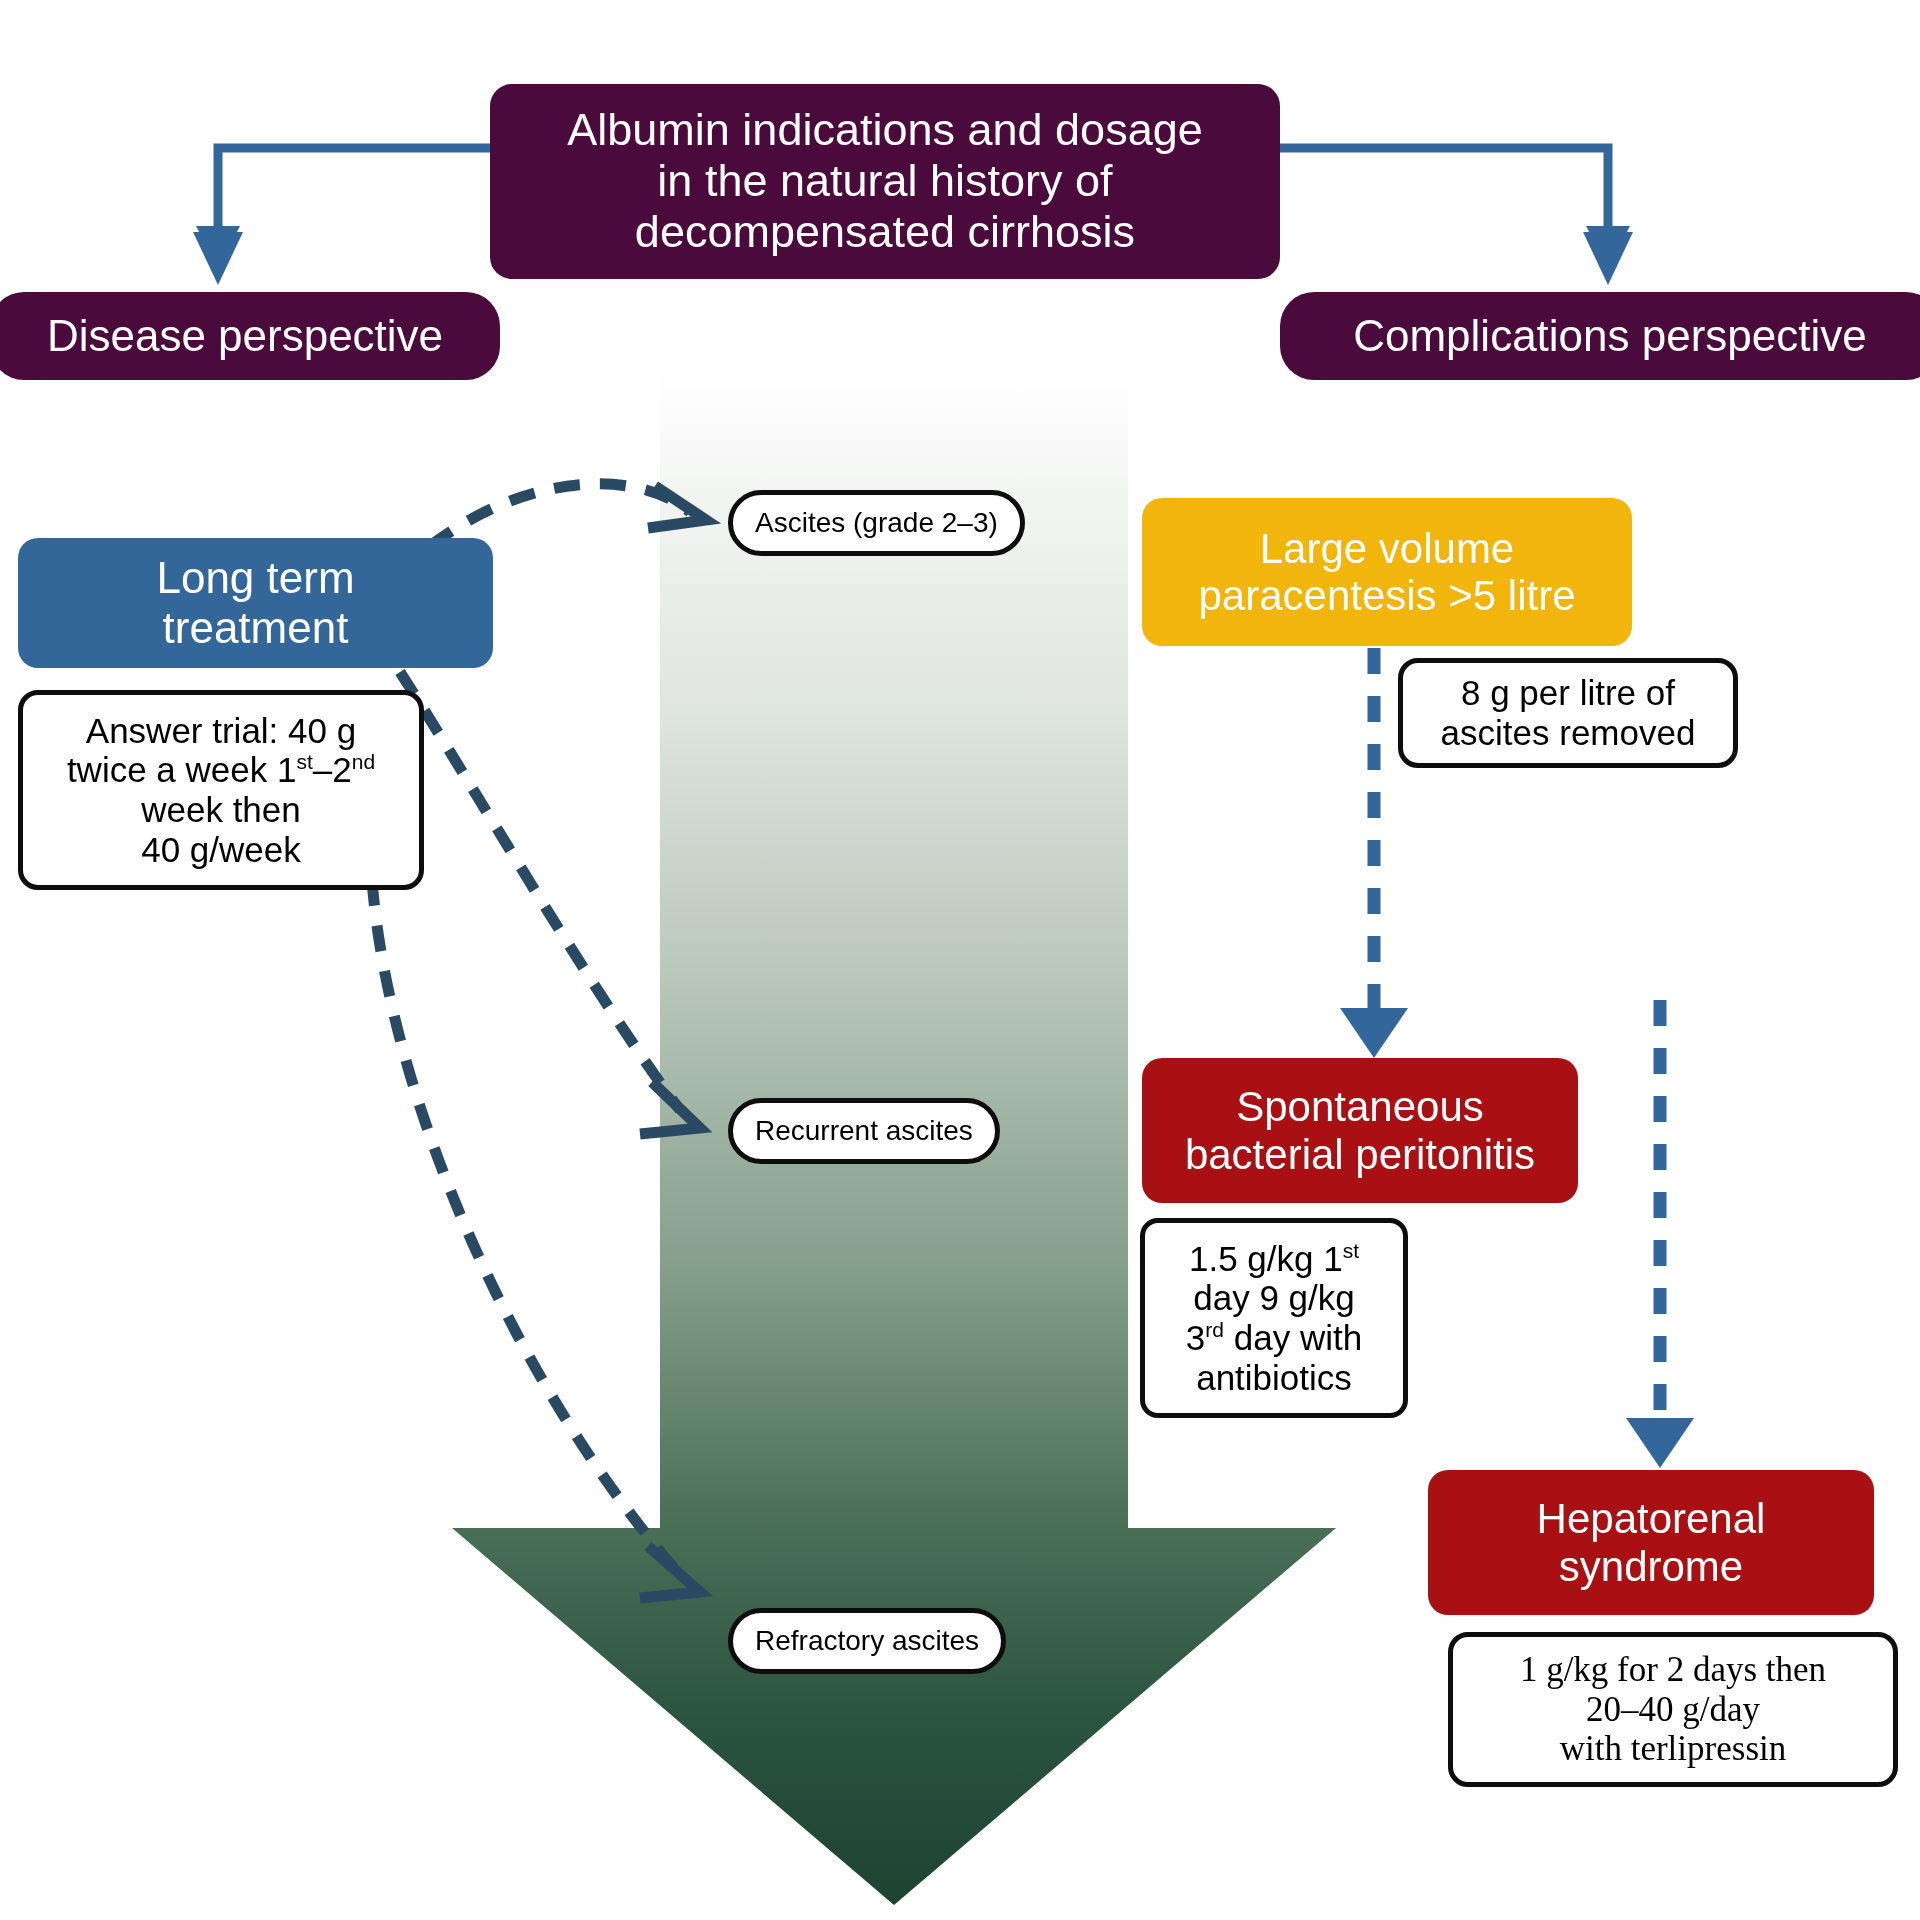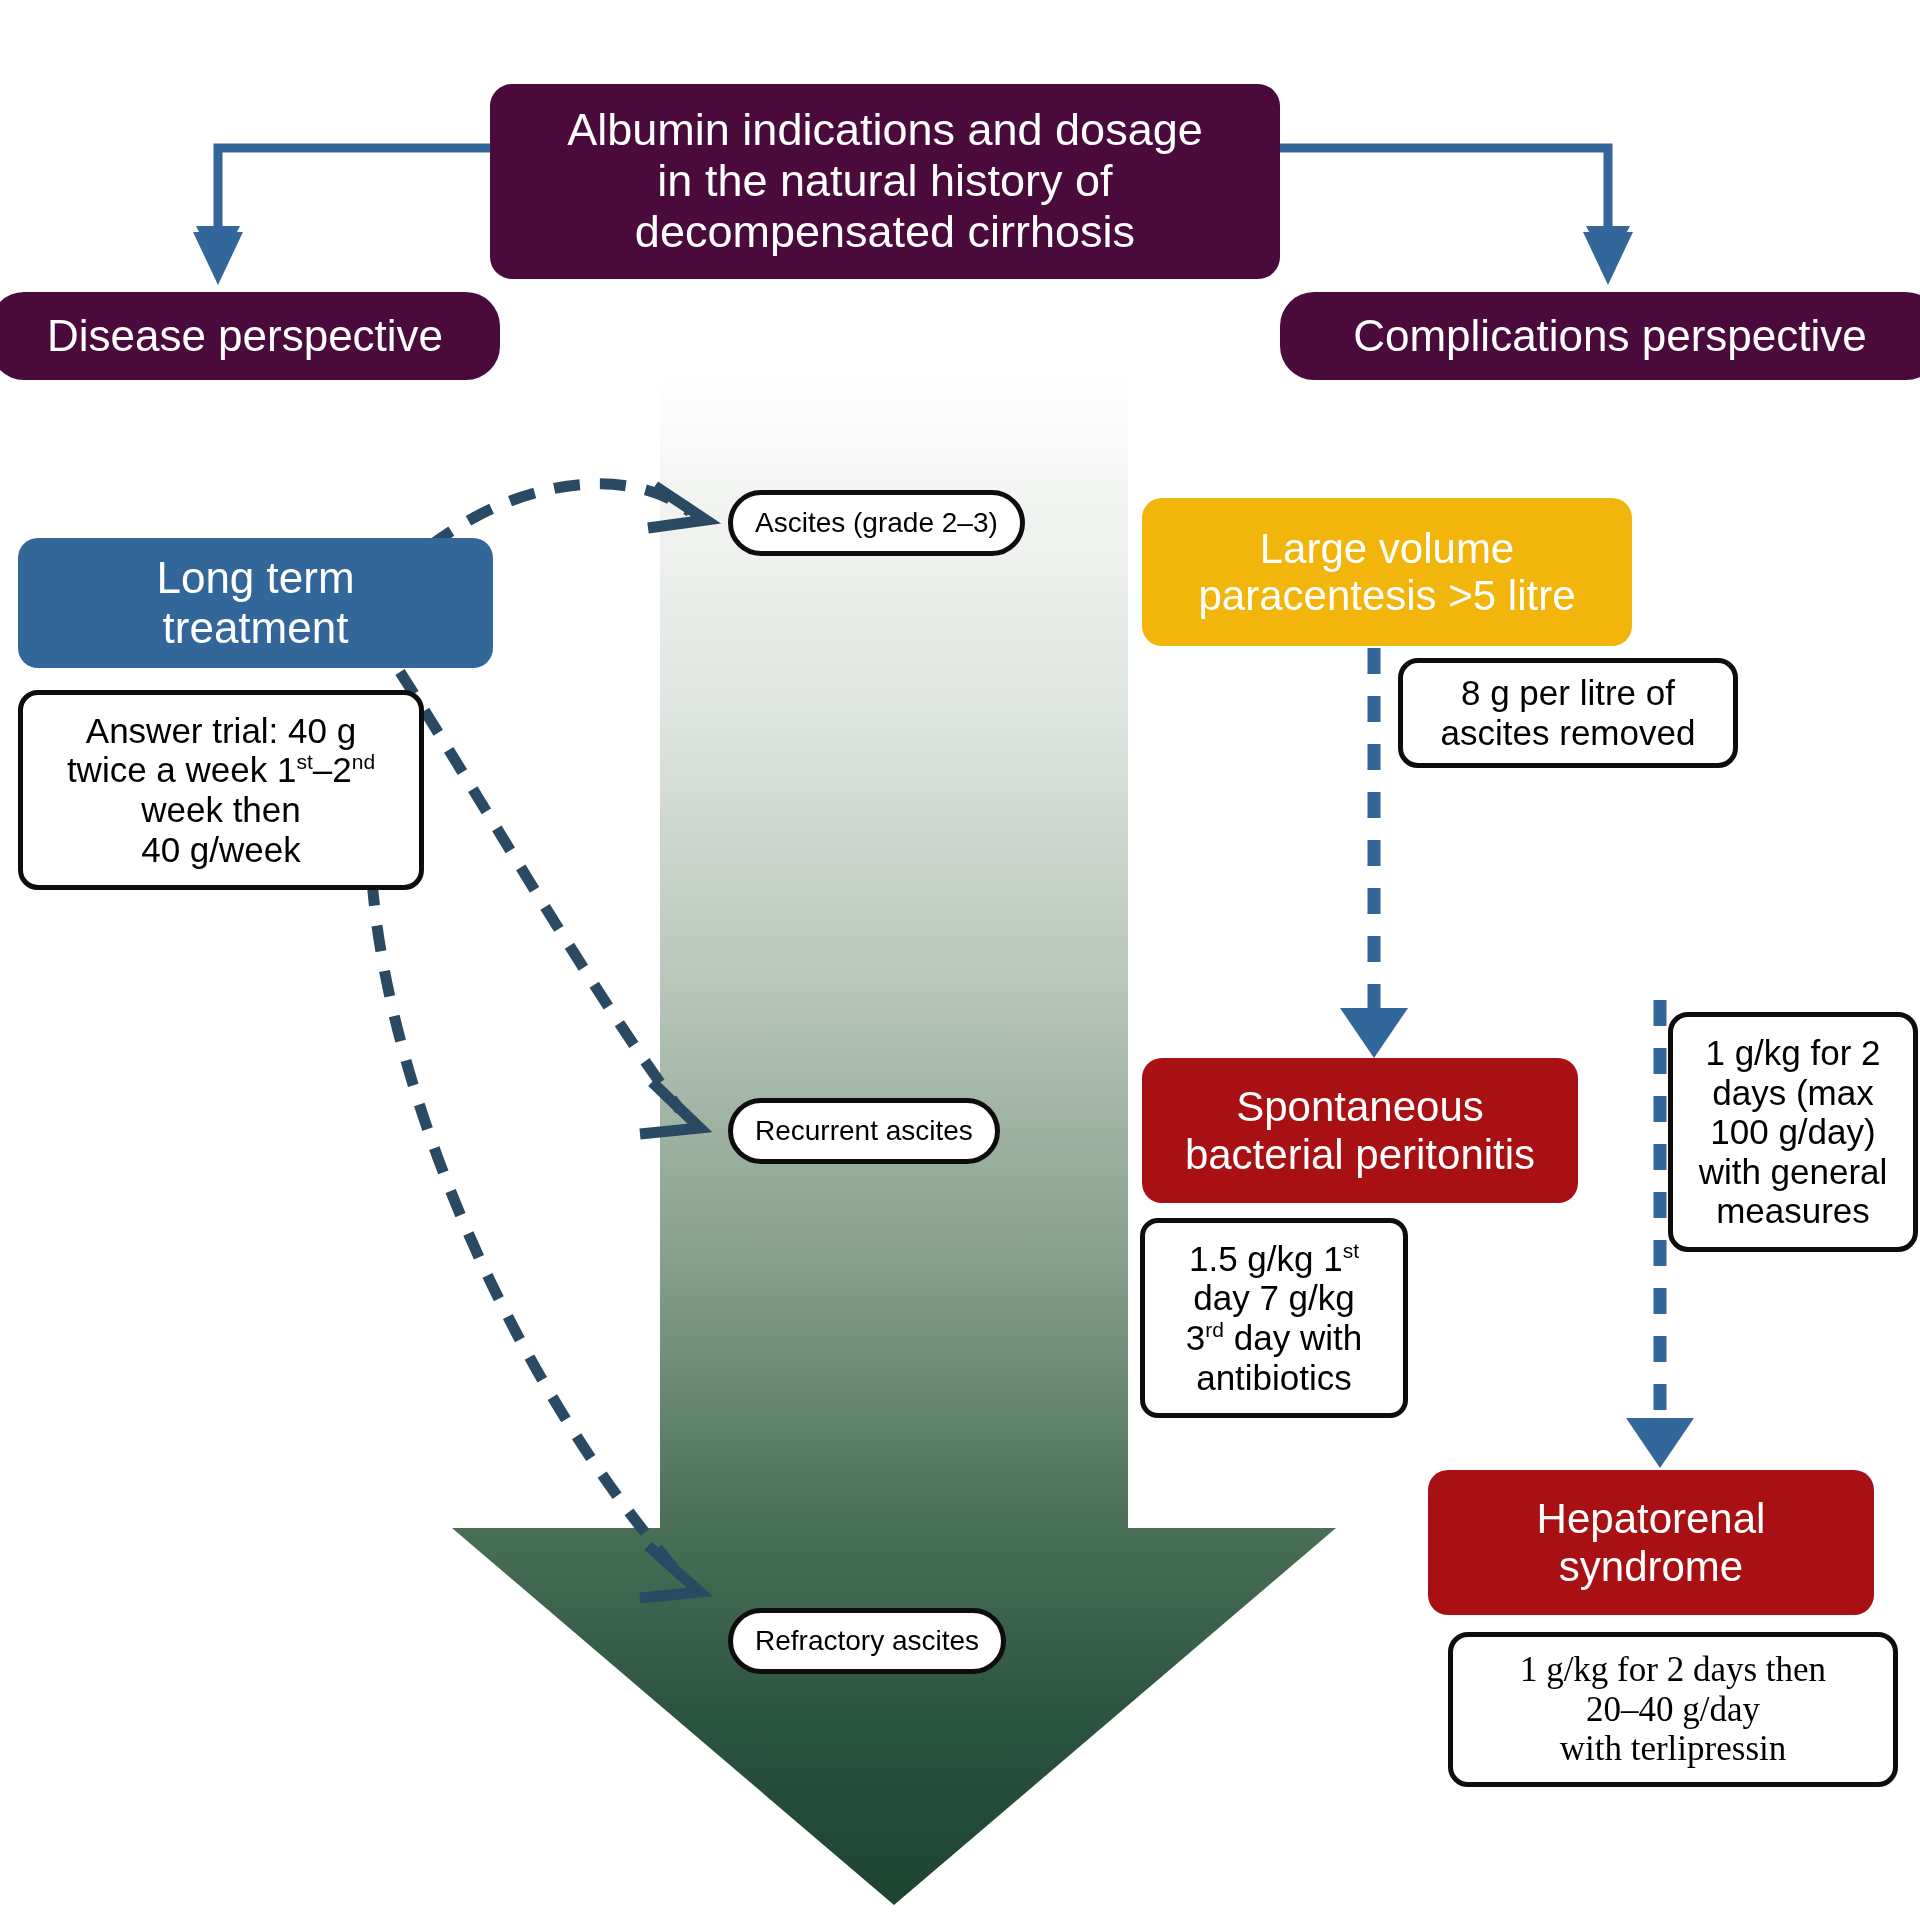--- a/index.html
+++ b/index.html
@@ -170,32 +170,27 @@
 
   <div class="node stage-label" style="left:728px; top:1608px; height:66px;">Refractory ascites</div>
 
   <div class="node box-yellow" style="left:1142px; top:498px; width:490px; height:148px;">Large volume
 paracentesis &gt;5 litre</div>
 
   <div class="node box-white" style="left:1398px; top:658px; width:340px; height:110px;">8 g per litre of
 ascites removed</div>
 
 
-  <div class="node box-white" style="left:1668px; top:1012px; width:250px; height:240px;">1 g/kg for 2
-days (max
-100 g/day)
-with general
-measures</div>
 
   <div class="node box-red" style="left:1142px; top:1058px; width:436px; height:145px;">Spontaneous
 bacterial peritonitis</div>
 
   <div class="node box-white small-rad" style="left:1140px; top:1218px; width:268px; height:200px; flex-direction:column;">
     <div><span>1.5 g/kg 1</span><sup>st</sup></div>
-    <div>day 7 g/kg</div>
+    <div>day 9 g/kg</div>
     <div><span>3</span><sup>rd</sup><span> day with</span></div>
     <div>antibiotics</div>
   </div>
 
   <div class="node box-red" style="left:1428px; top:1470px; width:446px; height:145px;">Hepatorenal
 syndrome</div>
 
   <div class="node box-white" style="left:1448px; top:1632px; width:450px; height:155px;font-family:Liberation Serif, serif;">1 g/kg for 2 days then
 20–40 g/day
 with terlipressin</div>

